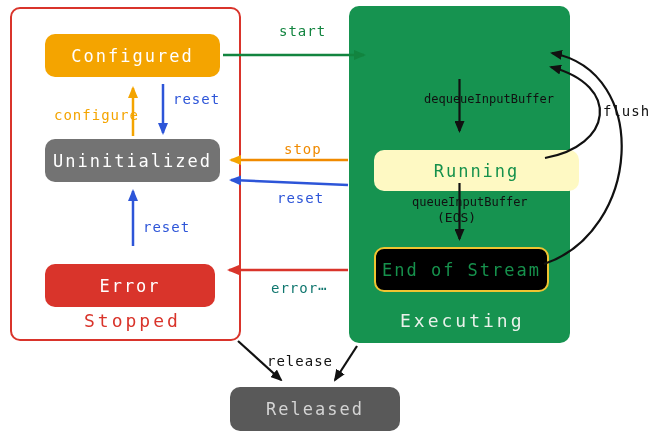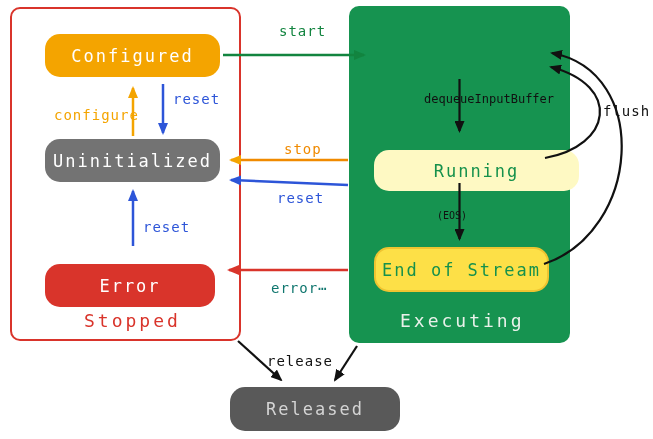--- a/index.html
+++ b/index.html
@@ -5,43 +5,43 @@
   html,body { margin:0; padding:0; background:#ffffff; }
   .canvas {
     position:relative; width:653px; height:439px; background:#ffffff;
     font-family:"DejaVu Sans Mono","Liberation Mono",monospace; overflow:hidden;
   }
   .group-frame { position:absolute; border-radius:10px; z-index:1; }
   .frame-stopped { left:10px; top:7px; width:227px; height:330px; border:2px solid #d9342b; background:#ffffff; }
   .frame-executing { left:349px; top:6px; width:221px; height:337px; background:#169350; }
   .state {
     position:absolute; z-index:2; display:flex; align-items:center; justify-content:center;
-    border-radius:15px; font-size:17px; letter-spacing:2px; white-space:nowrap;
+    border-radius:10px; font-size:17px; letter-spacing:2px; white-space:nowrap;
   }
   .st-configured    { left:45px;  top:34px;  width:175px; height:43px; background:#f4a400; color:#ffffff; }
   .st-uninitialized { left:45px;  top:139px; width:175px; height:43px; background:#737373; color:#ffffff; }
   .st-error         { left:45px;  top:264px; width:170px; height:43px; background:#d9342b; color:#ffffff; }
   .st-flushed       { left:374px; top:31px;  width:171px; height:45px; background:#fdfdfb; color:#16914c; border:2px solid #d96c57; }
   .st-running       { left:374px; top:150px; width:205px; height:41px; background:#fef9c3; color:#16914c; }
-  .st-eos           { left:374px; top:247px; width:171px; height:41px; background:#fde047; color:#16914c; border:2px solid #efc431; }
+  .st-eos           { left:374px; top:247px; width:171px; height:41px; background:#000000; color:#16914c; border:2px solid #efc431; }
   .st-released      { left:210px; top:387px; width:170px; height:44px; background:#595959; color:#d4d4d4;margin-left:20px; }
   .group-label { position:absolute; z-index:2; font-size:18px; letter-spacing:3px; white-space:nowrap; }
   .gl-stopped   { left:84px;  top:310px; color:#d9342b; }
   .gl-executing { left:400px; top:310px; color:#e9f1ea; }
   .lbl { position:absolute; z-index:6; font-size:14px; letter-spacing:1px; white-space:nowrap; }
   .lbl-start     { left:279px; top:23px;  color:#12843f; }
   .lbl-configure { left:54px;  top:107px; color:#f4a400; }
   .lbl-reset-top { left:173px; top:91px;  color:#2d55d8; }
   .lbl-reset-err { left:143px; top:219px; color:#2d55d8; }
   .lbl-stop      { left:284px; top:141px; color:#f08a00; }
   .lbl-reset-ex  { left:277px; top:190px; color:#2d55d8; }
   .lbl-error     { left:271px; top:280px; color:#0f766e; }
   .lbl-dequeue   { left:424px; top:92px;  color:#111111; font-size:12px; letter-spacing:0; }
   .lbl-queue1    { left:412px; top:195px; color:#111111; font-size:12px; letter-spacing:0; }
-  .lbl-queue2    { left:437px; top:210px; color:#111111; font-size:10px; letter-spacing:0; }
+  .lbl-queue2    { left:437px; top:210px; color:#111111; font-size:13px; letter-spacing:0; }
   .lbl-flush     { left:603px; top:103px; color:#111111; }
   .lbl-release   { left:267px; top:353px; color:#111111; }
   .arrows { position:absolute; left:0; top:0; z-index:5; pointer-events:none; }
 </style>
 </head>
 <body>
 
 <div class="canvas">
 
   <div class="group-frame frame-stopped"></div>
@@ -91,17 +91,18 @@
   </svg>
 
   <span class="lbl lbl-start">start</span>
   <span class="lbl lbl-configure">configure</span>
   <span class="lbl lbl-reset-top">reset</span>
   <span class="lbl lbl-reset-err">reset</span>
   <span class="lbl lbl-stop">stop</span>
   <span class="lbl lbl-reset-ex">reset</span>
   <span class="lbl lbl-error">error⋯</span>
   <span class="lbl lbl-dequeue">dequeueInputBuffer</span>
+  <span class="lbl lbl-queue1">queueInputBuffer</span>
   <span class="lbl lbl-queue2">(EOS)</span>
   <span class="lbl lbl-flush">flush</span>
   <span class="lbl lbl-release">release</span>
 
 </div>
 
 </body></html>

